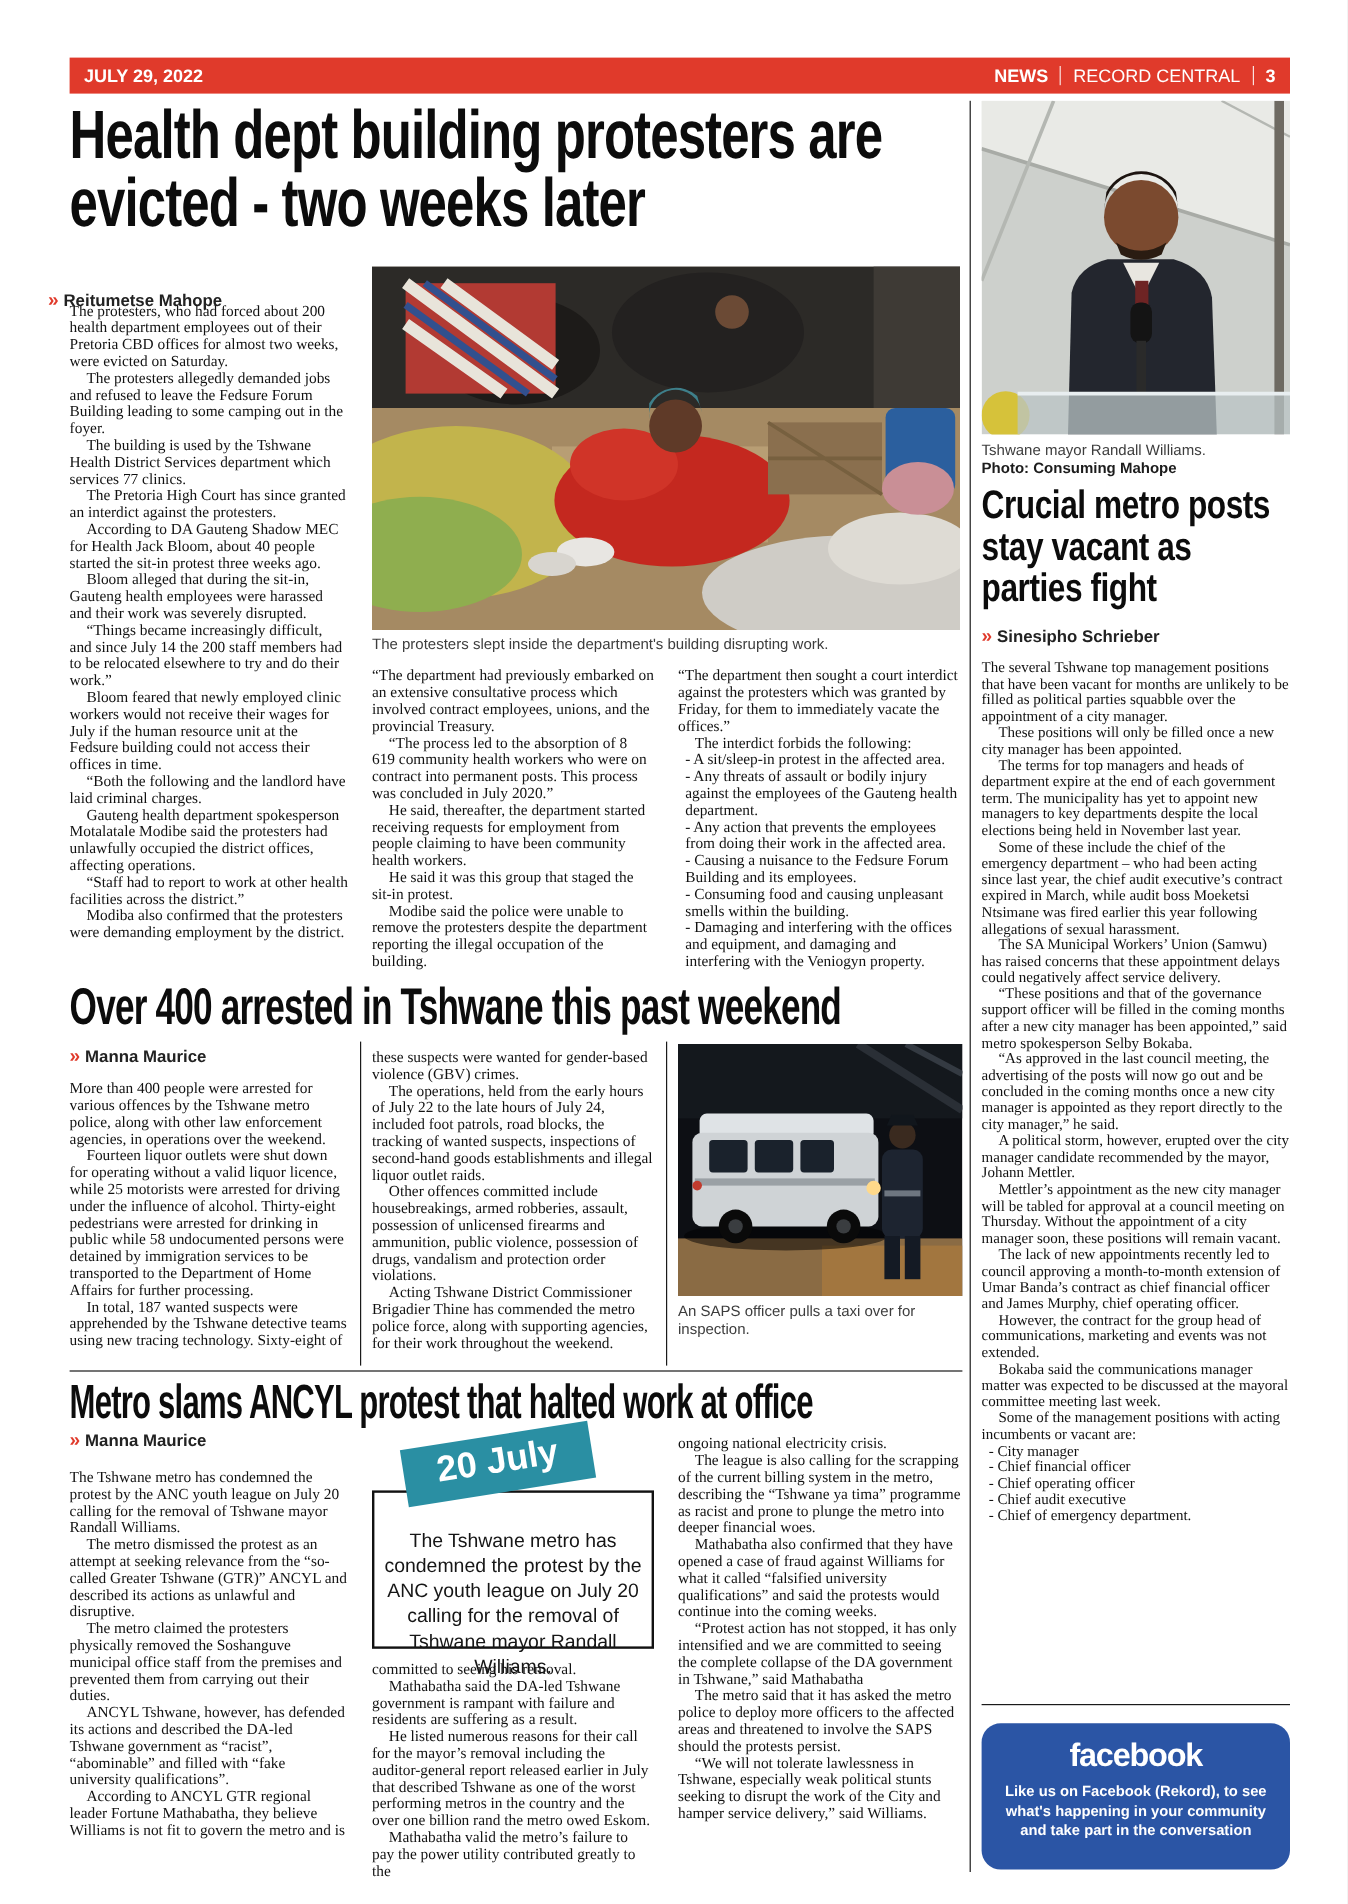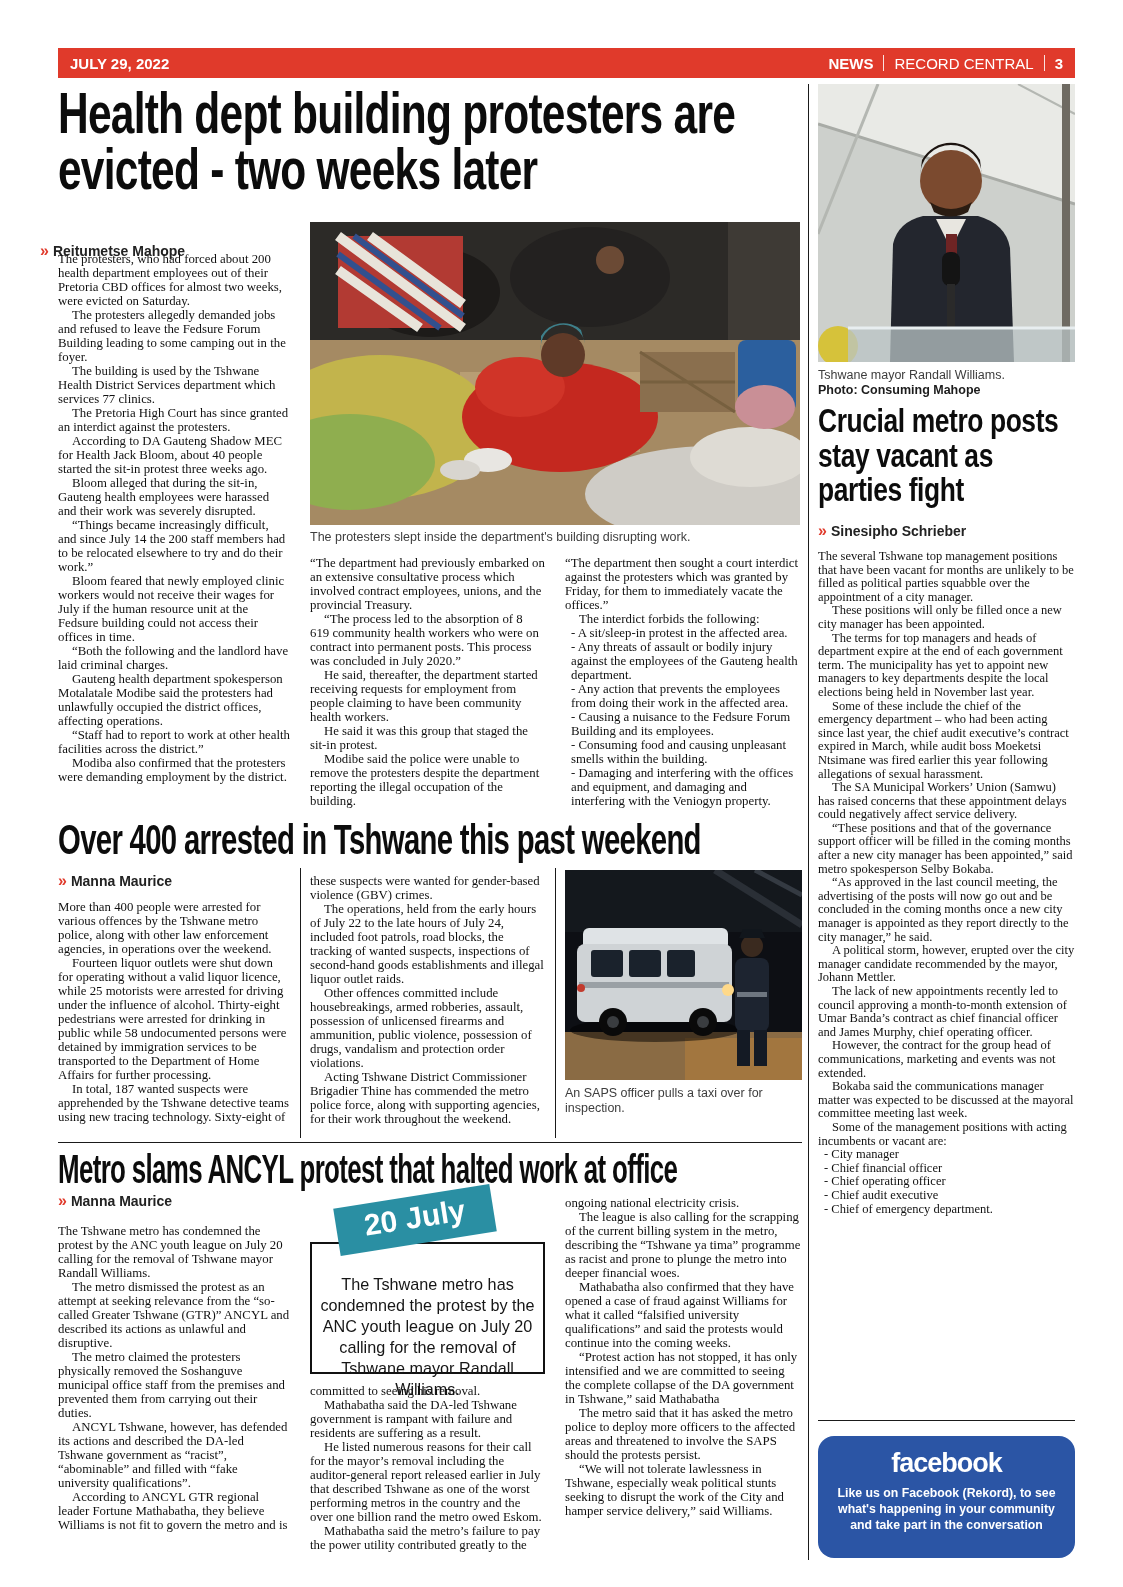--- a/index.html
+++ b/index.html
@@ -216,21 +216,21 @@
     <p>According to ANCYL GTR regional leader Fortune Mathabatha, they believe Williams is not fit to govern the metro and is</p>
   </div>
 
   <div class="abs pq-box">The Tshwane metro has condemned the protest by the ANC youth league on July 20 calling for the removal of Tshwane mayor Randall Williams.</div>
   <div class="abs pq-ribbon">20 July</div>
 
   <div class="abs copy" style="left:310px;top:1384px;width:235px;height:196px;">
     <p>committed to seeing his removal.</p>
     <p>Mathabatha said the DA-led Tshwane government is rampant with failure and residents are suffering as a result.</p>
     <p>He listed numerous reasons for their call for the mayor’s removal including the auditor-general report released earlier in July that described Tshwane as one of the worst performing metros in the country and the over one billion rand the metro owed Eskom.</p>
-    <p>Mathabatha said the metro’s failure to pay the power utility contributed greatly to the</p>
+    <p>Mathabatha valid the metro’s failure to pay the power utility contributed greatly to the</p>
   </div>
 
   <div class="abs copy" style="left:565px;top:1196px;width:237px;height:375px;">
     <p>ongoing national electricity crisis.</p>
     <p>The league is also calling for the scrapping of the current billing system in the metro, describing the “Tshwane ya tima” programme as racist and prone to plunge the metro into deeper financial woes.</p>
     <p>Mathabatha also confirmed that they have opened a case of fraud against Williams for what it called “falsified university qualifications” and said the protests would continue into the coming weeks.</p>
     <p>“Protest action has not stopped, it has only intensified and we are committed to seeing the complete collapse of the DA government in Tshwane,” said Mathabatha</p>
     <p>The metro said that it has asked the metro police to deploy more officers to the affected areas and threatened to involve the SAPS should the protests persist.</p>
     <p>“We will not tolerate lawlessness in Tshwane, especially weak political stunts seeking to disrupt the work of the City and hamper service delivery,” said Williams.</p>
   </div>
@@ -272,20 +272,21 @@
 
   <div class="abs copy side-copy" style="left:818px;top:550px;width:257px;height:850px;">
     <p>The several Tshwane top management positions that have been vacant for months are unlikely to be filled as political parties squabble over the appointment of a city manager.</p>
     <p>These positions will only be filled once a new city manager has been appointed.</p>
     <p>The terms for top managers and heads of department expire at the end of each government term. The municipality has yet to appoint new managers to key departments despite the local elections being held in November last year.</p>
     <p>Some of these include the chief of the emergency department – who had been acting since last year, the chief audit executive’s contract expired in March, while audit boss Moeketsi Ntsimane was fired earlier this year following allegations of sexual harassment.</p>
     <p>The SA Municipal Workers’ Union (Samwu) has raised concerns that these appointment delays could negatively affect service delivery.</p>
     <p>“These positions and that of the governance support officer will be filled in the coming months after a new city manager has been appointed,” said metro spokesperson Selby Bokaba.</p>
     <p>“As approved in the last council meeting, the advertising of the posts will now go out and be concluded in the coming months once a new city manager is appointed as they report directly to the city manager,” he said.</p>
     <p>A political storm, however, erupted over the city manager candidate recommended by the mayor, Johann Mettler.</p>
+    <p>Mettler’s appointment as the new city manager will be tabled for approval at a council meeting on Thursday. Without the appointment of a city manager soon, these positions will remain vacant.</p>
     <p>The lack of new appointments recently led to council approving a month-to-month extension of Umar Banda’s contract as chief financial officer and James Murphy, chief operating officer.</p>
     <p>However, the contract for the group head of communications, marketing and events was not extended.</p>
     <p>Bokaba said the communications manager matter was expected to be discussed at the mayoral committee meeting last week.</p>
     <p>Some of the management positions with acting incumbents or vacant are:</p>
     <p class="li">- City manager</p>
     <p class="li">- Chief financial officer</p>
     <p class="li">- Chief operating officer</p>
     <p class="li">- Chief audit executive</p>
     <p class="li">- Chief of emergency department.</p>
   </div>

